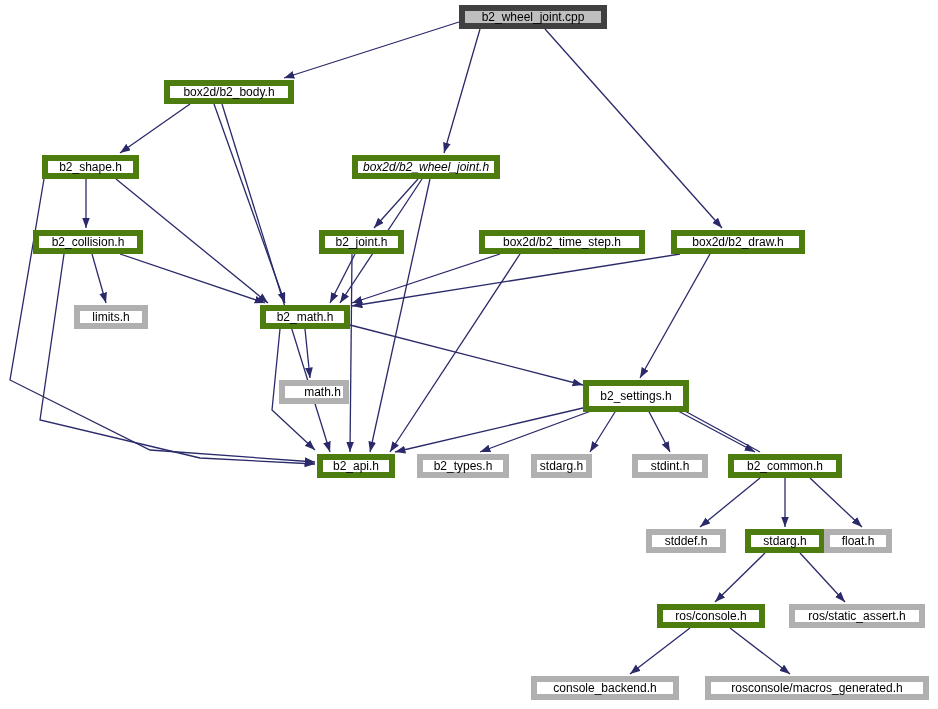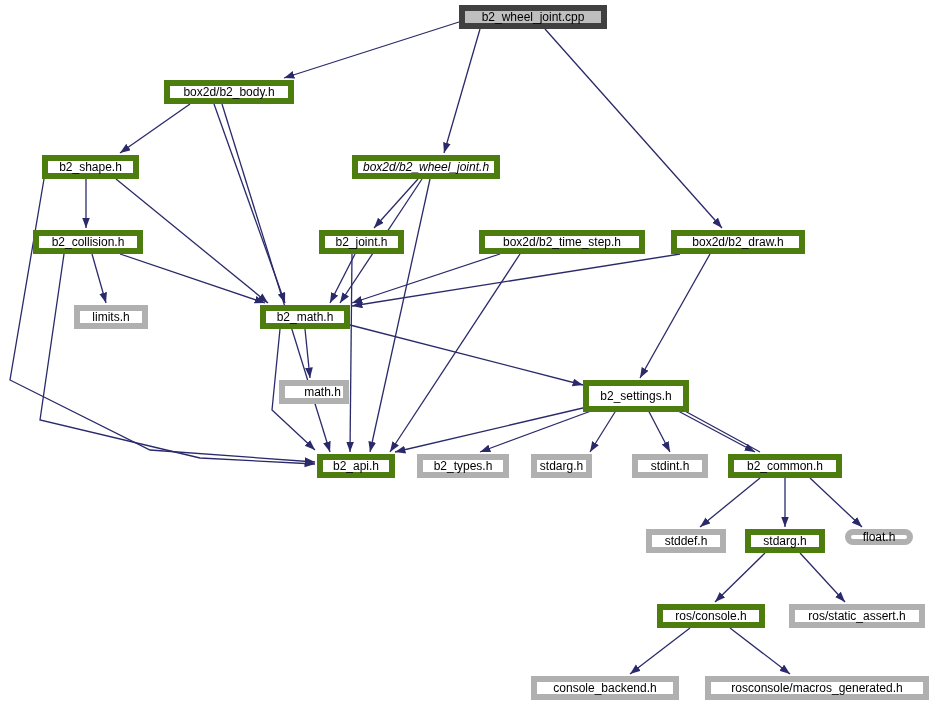--- a/index.html
+++ b/index.html
@@ -109,19 +109,19 @@
       <div class="node" style="left: 260px; top: 305px; width: 90px; height: 24px;">b2_math.h</div>
       <div class="node leaf" style="left: 279px; top: 380px; width: 70px; height: 24px; padding-left: 23px;">math.h</div>
       <div class="node" style="left: 583px; top: 380px; width: 106px; height: 32px;">b2_settings.h</div>
       <div class="node" style="left: 317px; top: 454px; width: 78px; height: 24px;">b2_api.h</div>
       <div class="node leaf" style="left: 417px; top: 454px; width: 92px; height: 24px;">b2_types.h</div>
       <div class="node leaf" style="left: 531px; top: 454px; width: 61px; height: 24px;">stdarg.h</div>
       <div class="node leaf" style="left: 632px; top: 454px; width: 76px; height: 24px;">stdint.h</div>
       <div class="node" style="left: 728px; top: 454px; width: 114px; height: 24px;">b2_common.h</div>
       <div class="node leaf" style="left: 646px; top: 529px; width: 80px; height: 24px;">stddef.h</div>
       <div class="node" style="left: 745px; top: 529px; width: 80px; height: 24px;">stdarg.h</div>
-      <div class="node leaf" style="left: 845px; top: 529px; width: 68px; height: 16px; border-radius: 11px;">float.h</div>
+      <div class="node leaf" style="left: 824px; top: 529px; width: 68px; height: 24px;">float.h</div>
       <div class="node" style="left: 657px; top: 604px; width: 108px; height: 24px;">ros/console.h</div>
       <div class="node leaf" style="left: 789px; top: 604px; width: 136px; height: 24px;">ros/static_assert.h</div>
       <div class="node leaf" style="left: 531px; top: 676px; width: 148px; height: 24px;">console_backend.h</div>
       <div class="node leaf" style="left: 705px; top: 676px; width: 224px; height: 24px;">rosconsole/macros_generated.h</div>
     </div>
 </div>
 
 </body></html>

